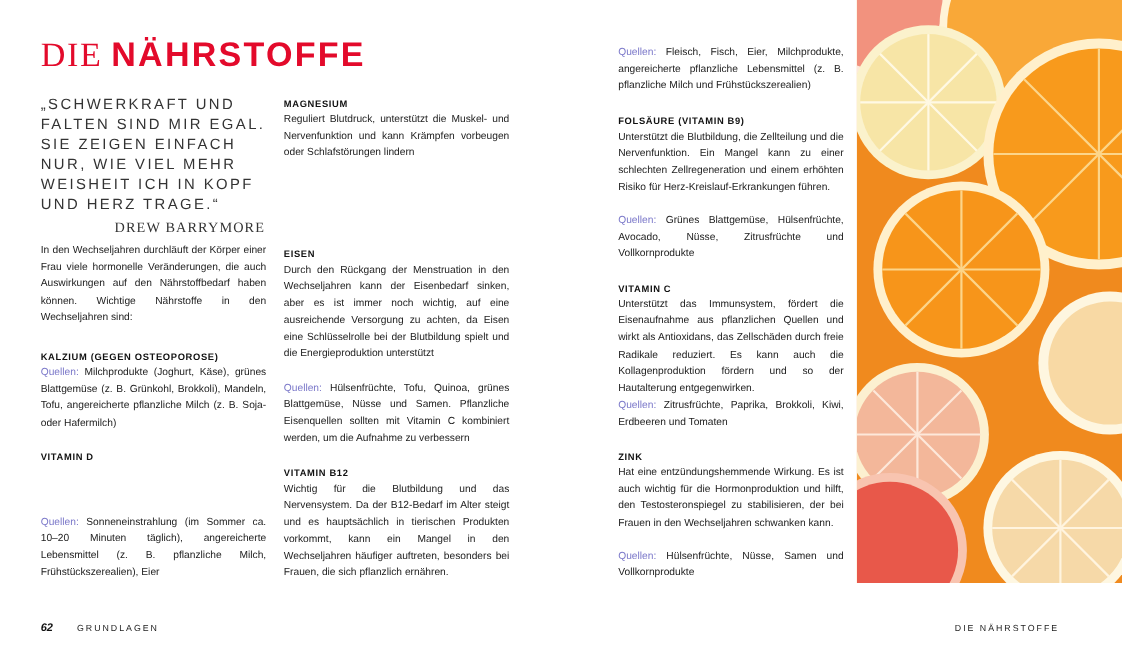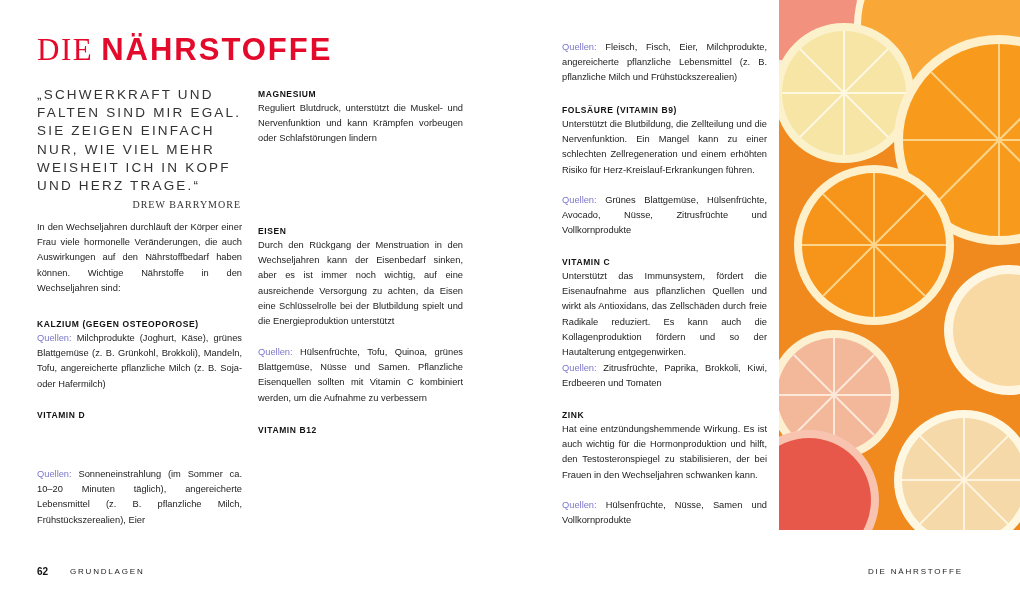--- a/index.html
+++ b/index.html
@@ -17,38 +17,38 @@
     .title .t1 { font-family: "Liberation Serif", serif; font-weight: normal; letter-spacing: 1.5px; }
     .title .t2 { font-family: "Liberation Sans", sans-serif; font-weight: bold; letter-spacing: 2px; margin-left: 8px; }
 
     .quote {
       position: absolute; left: 37px; top: 86px; width: 210px;
       font-family: "Liberation Sans", sans-serif; font-size: 13.5px; line-height: 18.2px;
       letter-spacing: 2.2px; color: #333; text-transform: uppercase; margin: 0;
     }
     .quote-author {
       position: absolute; left: 37px; top: 199px; width: 204px; text-align: right;
-      font-family: "Liberation Serif", serif; font-size: 10px; letter-spacing: 1px; color: #333;
+      font-family: "Liberation Serif", serif; font-size: 13px; letter-spacing: 1px; color: #333;
     }
     .para {
       position: absolute; width: 205px; margin: 0;
       font-size: 9.3px; line-height: 15.2px; color: #222; text-align: justify;
       font-family: "Liberation Sans", sans-serif;
     }
     .head {
       position: absolute; margin: 0; font-size: 8.5px; font-weight: bold;
       letter-spacing: 0.6px; color: #111; text-transform: uppercase;
       font-family: "Liberation Sans", sans-serif;
     }
     .q-label { color: #7b78c9; }
 
     .footer-left-num, .footer-right-num {
       position: absolute; top: 566px; font-size: 10px; font-weight: bold; color: #111;
     }
-    .footer-left-num { left: 37px; }
+    .footer-left-num { left: 37px; font-style: italic; }
     .footer-right-num { left: 970px; margin-top: 35px; }
     .footer-left-label, .footer-right-label {
       position: absolute; top: 567px; font-size: 8px; letter-spacing: 1.8px; color: #222;
       text-transform: uppercase;
     }
     .footer-left-label { left: 70px; }
     .footer-right-label { left: 868px; }
 
     .photo { position: absolute; left: 779px; top: 0; width: 241px; height: 530px; overflow: hidden; background: #f39a2a; }
     .photo svg { display: block; }
@@ -72,20 +72,21 @@
   <p class="para" style="left:37px; top:467px;"><span class="q-label">Quellen:</span> <span>Sonneneinstrahlung (im Sommer ca. 10–20 Minuten täglich), angereicherte Lebensmittel (z. B. pflanzliche Milch, Frühstückszerealien), Eier</span></p>
 
   <h3 class="head" style="left:258px; top:89px;">MAGNESIUM</h3>
   <p class="para" style="left:258px; top:101px;">Reguliert Blutdruck, unterstützt die Muskel- und Nervenfunktion und kann Krämpfen vorbeugen oder Schlafstörungen lindern</p>
 
   <h3 class="head" style="left:258px; top:226px;">EISEN</h3>
   <p class="para" style="left:258px; top:238px;">Durch den Rückgang der Menstruation in den Wechseljahren kann der Eisenbedarf sinken, aber es ist immer noch wichtig, auf eine ausreichende Versorgung zu achten, da Eisen eine Schlüsselrolle bei der Blutbildung spielt und die Energieproduktion unterstützt</p>
   <p class="para" style="left:258px; top:345px;"><span class="q-label">Quellen:</span> <span>Hülsenfrüchte, Tofu, Quinoa, grünes Blattgemüse, Nüsse und Samen. Pflanzliche Eisenquellen sollten mit Vitamin C kombiniert werden, um die Aufnahme zu verbessern</span></p>
 
   <h3 class="head" style="left:258px; top:425px;">VITAMIN B12</h3>
+  <p class="para" style="left:258px; top:437px;">Wichtig für die Blutbildung und das Nervensystem. Da der B12-Bedarf im Alter steigt und es hauptsächlich in tierischen Produkten vorkommt, kann ein Mangel in den Wechseljahren häufiger auftreten, besonders bei Frauen, die sich pflanzlich ernähren.</p>
 
   <p class="para" style="left:562px; top:40px;"><span class="q-label">Quellen:</span> <span>Fleisch, Fisch, Eier, Milchprodukte, angereicherte pflanzliche Lebensmittel (z. B. pflanzliche Milch und Frühstückszerealien)</span></p>
 
   <h3 class="head" style="left:562px; top:105px;">FOLSÄURE (VITAMIN B9)</h3>
   <p class="para" style="left:562px; top:117px;">Unterstützt die Blutbildung, die Zellteilung und die Nervenfunktion. Ein Mangel kann zu einer schlechten Zellregeneration und einem erhöhten Risiko für Herz-Kreislauf-Erkrankungen führen.</p>
   <p class="para" style="left:562px; top:193px;"><span class="q-label">Quellen:</span> <span>Grünes Blattgemüse, Hülsenfrüchte, Avocado, Nüsse, Zitrusfrüchte und Vollkornprodukte</span></p>
 
   <h3 class="head" style="left:562px; top:257px;">VITAMIN C</h3>
   <p class="para" style="left:562px; top:269px;">Unterstützt das Immunsystem, fördert die Eisenaufnahme aus pflanzlichen Quellen und wirkt als Antioxidans, das Zellschäden durch freie Radikale reduziert. Es kann auch die Kollagenproduktion fördern und so der Hautalterung entgegenwirken.</p>
   <p class="para" style="left:562px; top:361px;"><span class="q-label">Quellen:</span> <span>Zitrusfrüchte, Paprika, Brokkoli, Kiwi, Erdbeeren und Tomaten</span></p>

